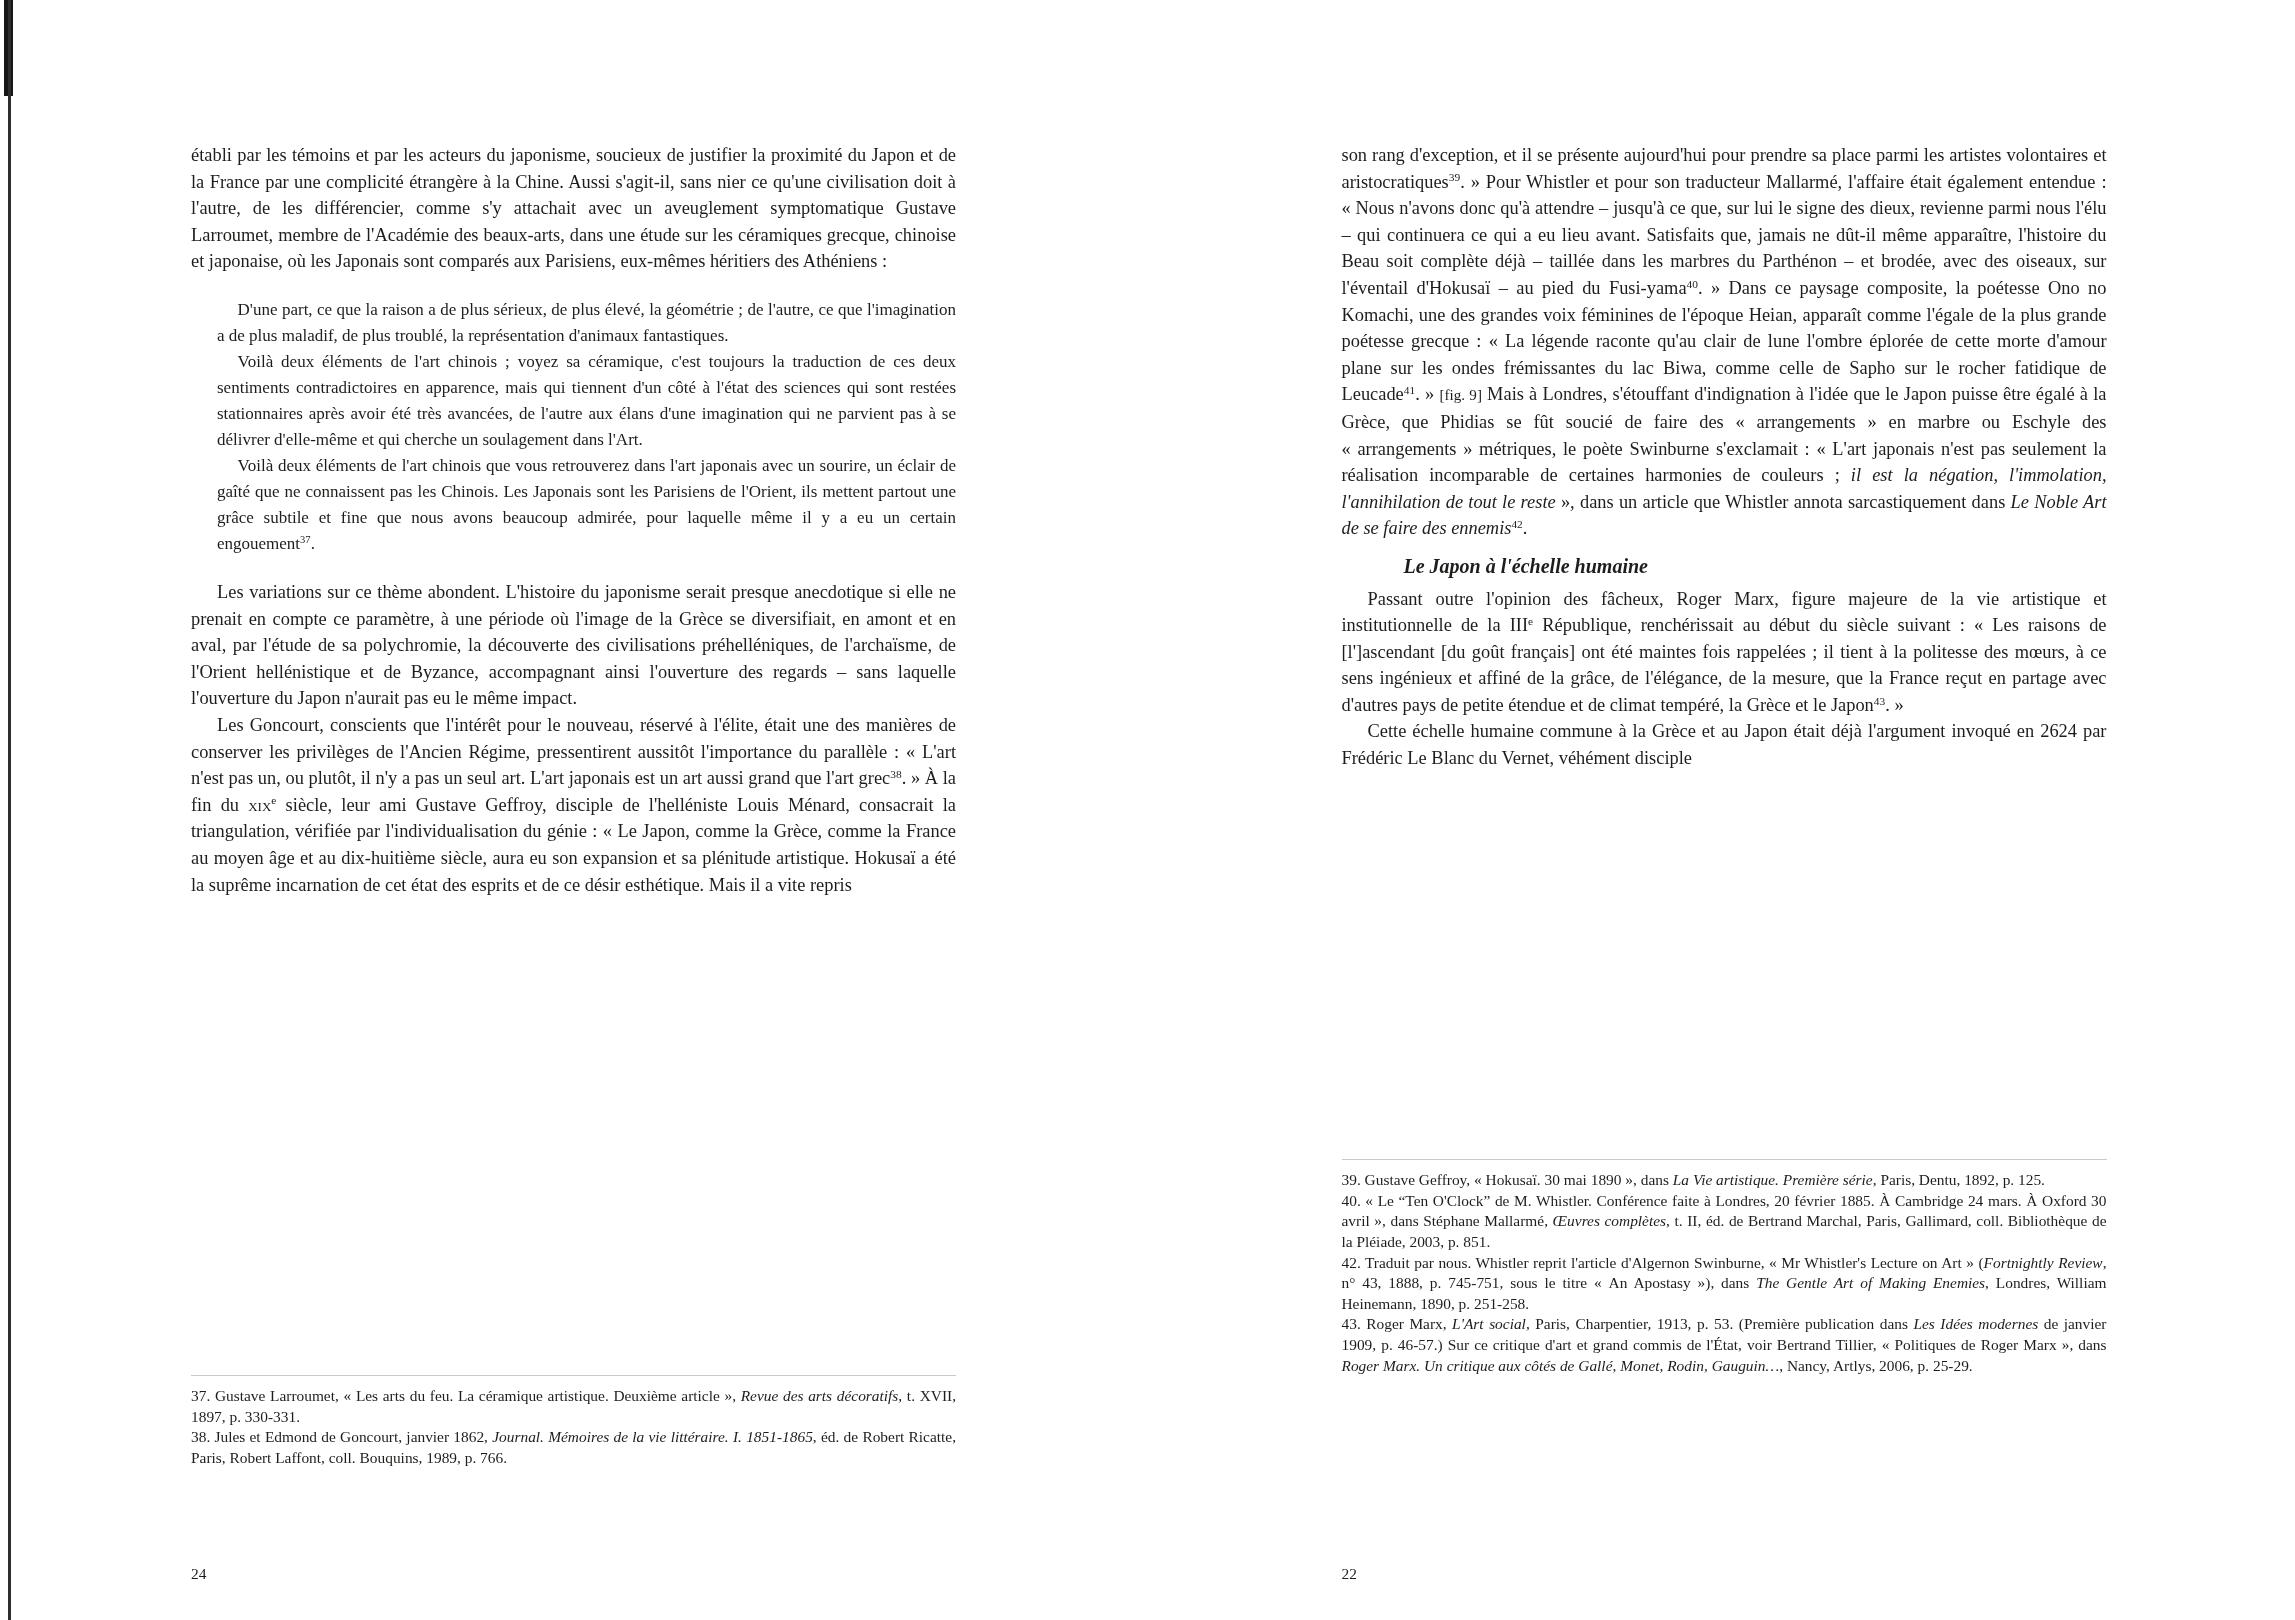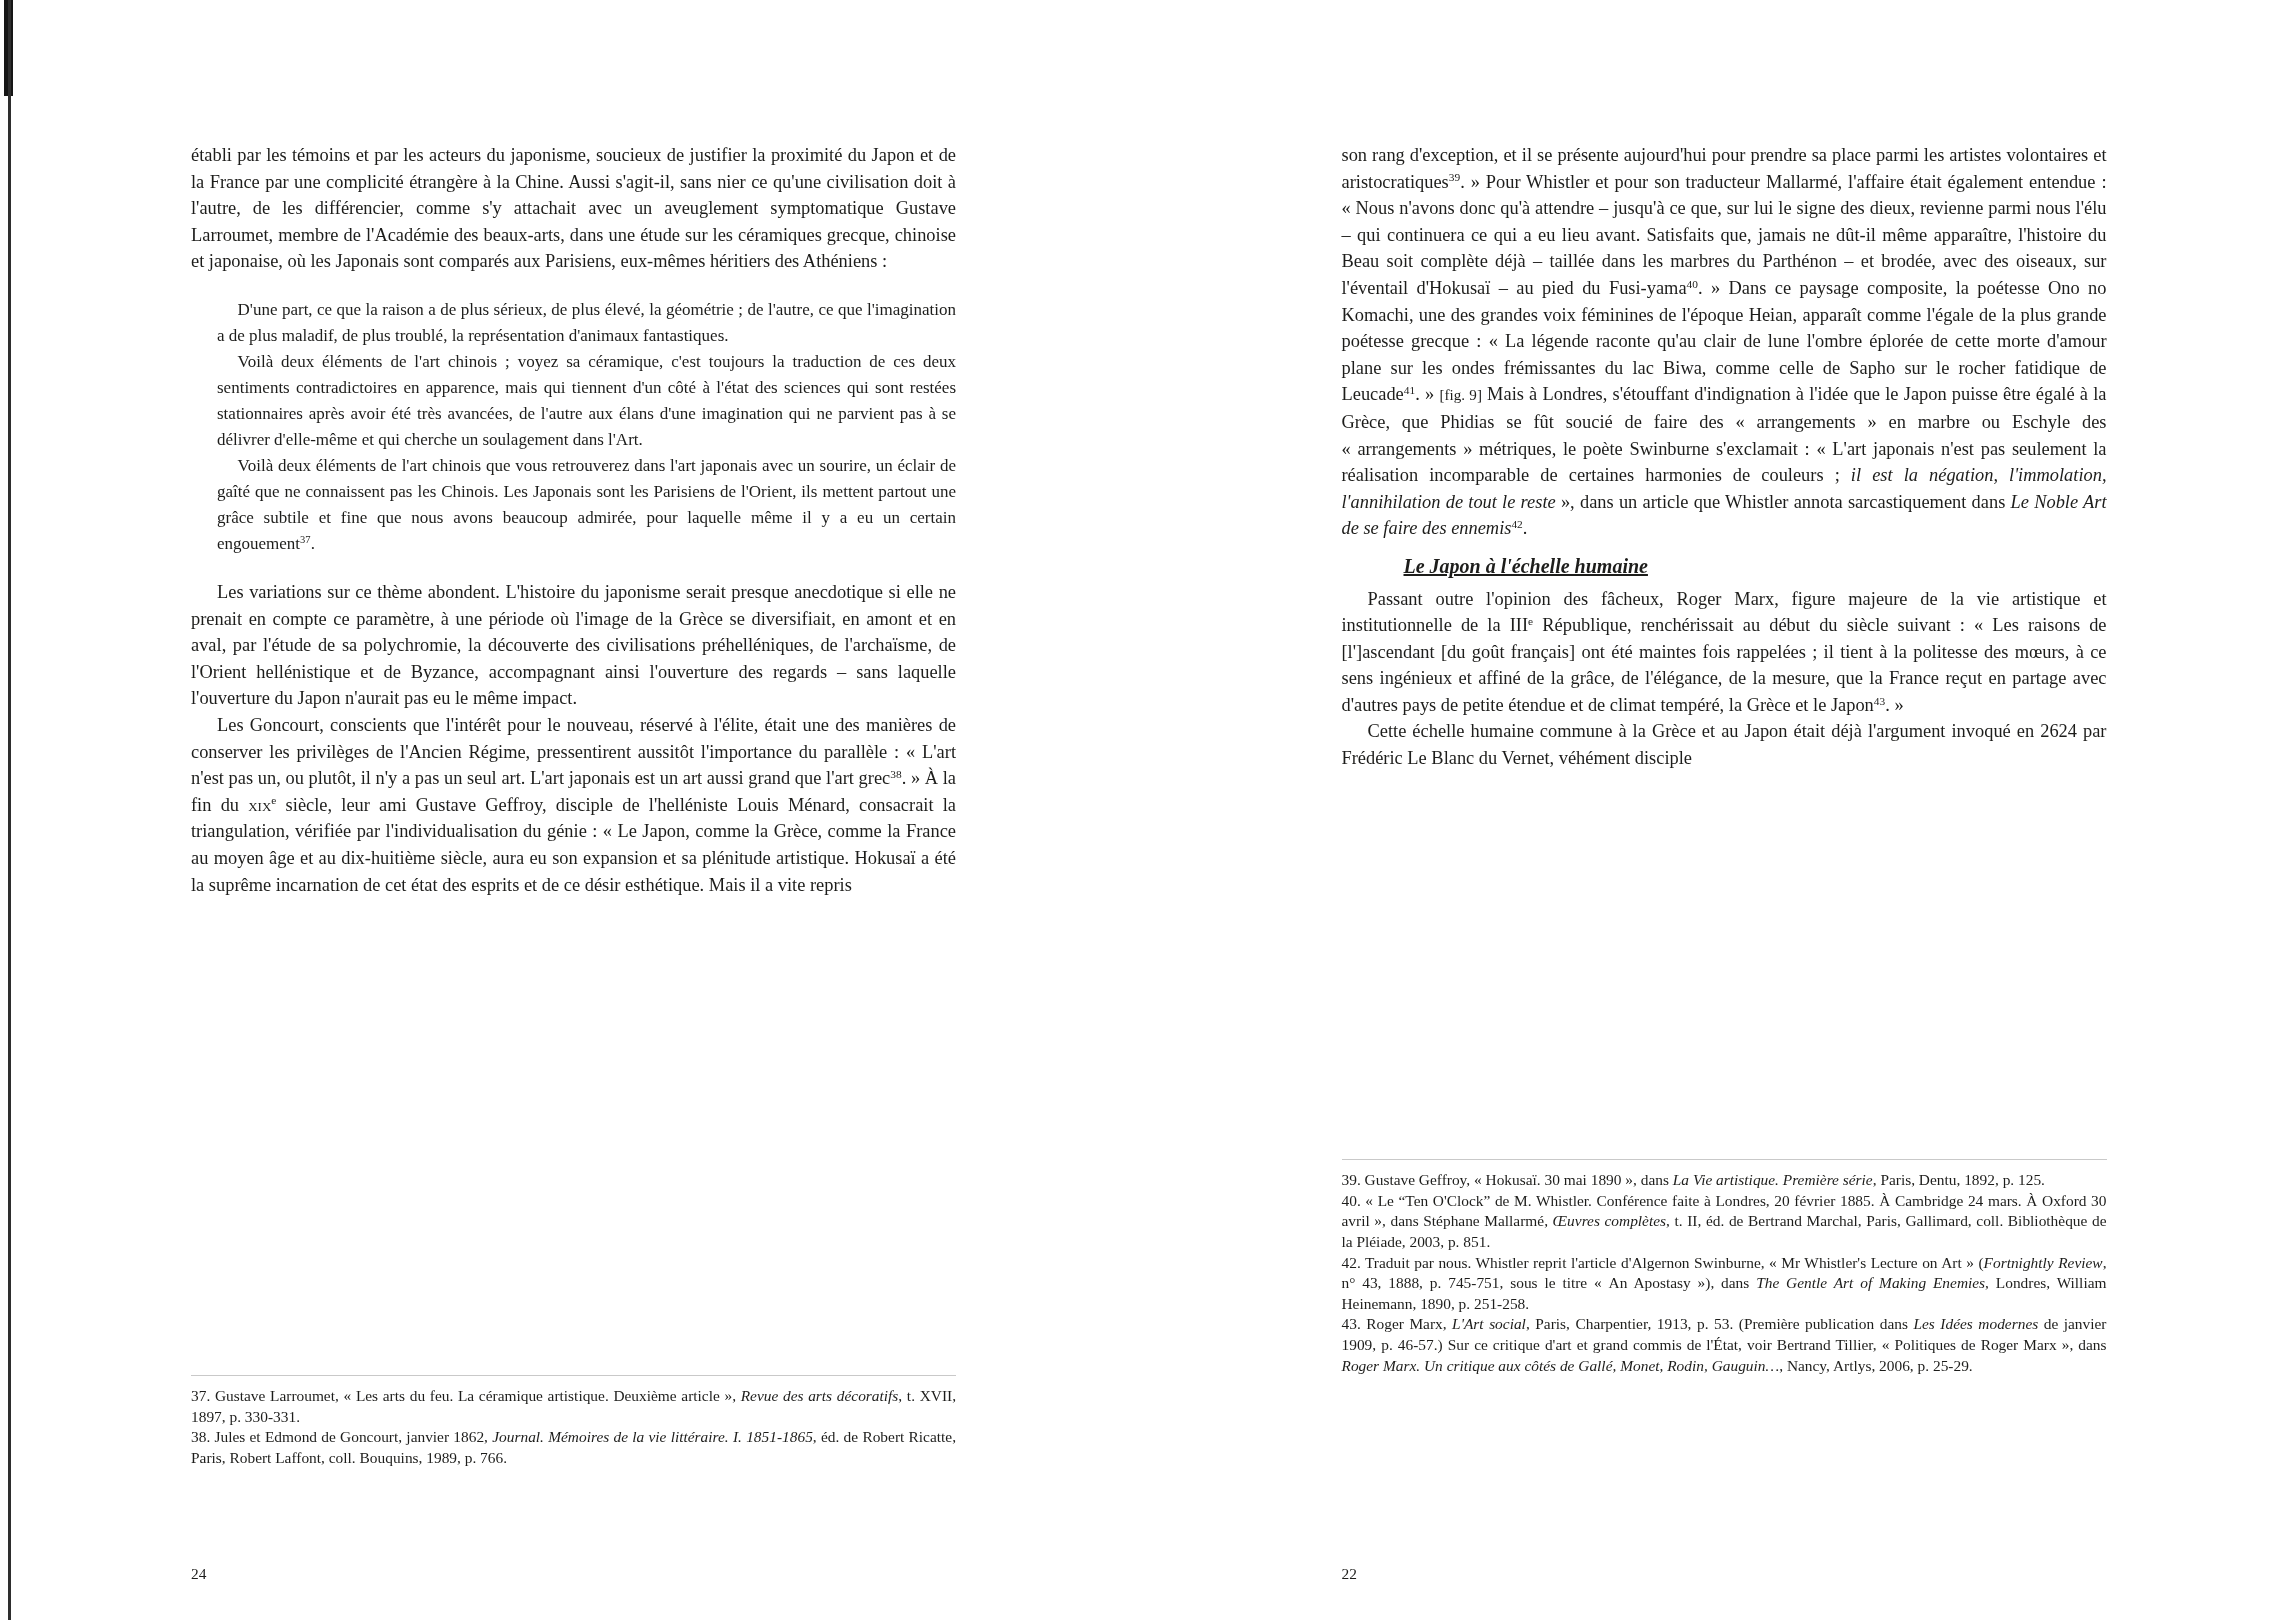--- a/index.html
+++ b/index.html
@@ -23,21 +23,21 @@
   p.indent { text-indent:26px; }
 
   .bq {
     margin:22px 0 22px 26px;
     font-size:17px; line-height:26px;
   }
   .bq p { text-indent:20.6px; }
 
   .heading {
     font-style:italic; font-weight:600; font-size:20px;
-    text-align:left; margin:11px 0 6px 62px;text-decoration:underline;
+    text-align:left; margin:11px 0 6px 62px;
   }
 
   .footnotes {
     position:absolute; width:765px;
     border-top:0.9px solid #c9c9c9; padding-top:10.3px;
     font-size:15.4px; line-height:20.6px; text-align:justify;
   }
   .page-left .footnotes { top:1375px; }
   .page-right .footnotes { top:1159px; }
 

